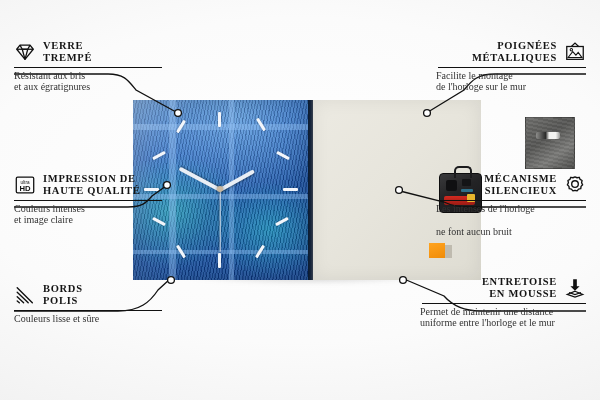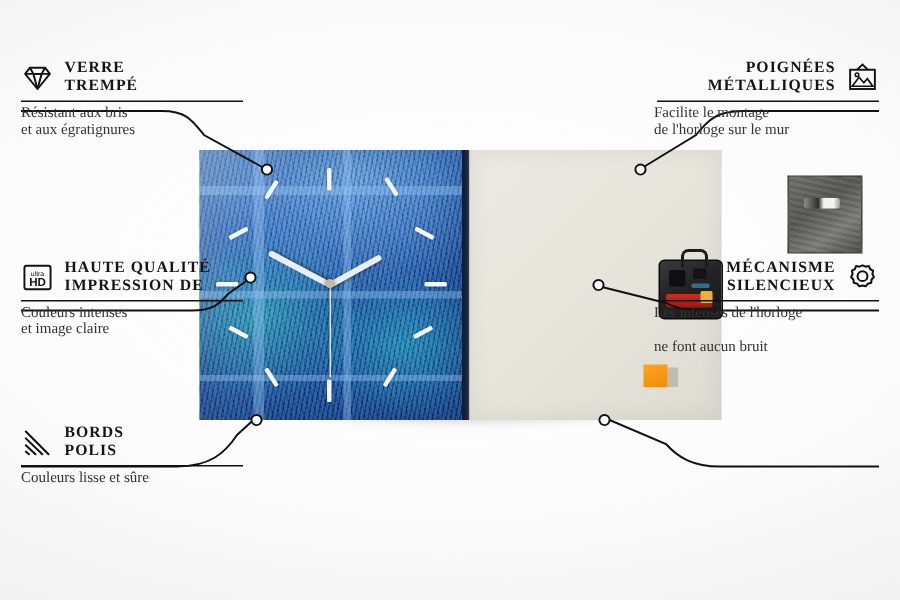--- a/index.html
+++ b/index.html
@@ -207,22 +207,22 @@
   </div>
 
   <div class="callout left" style="left:14px;top:173px;width:150px;">
     <div class="ca-head">
       <svg class="ic" viewBox="0 0 24 24">
         <rect x="2.5" y="3.5" width="19" height="17" rx="1.5" fill="none" stroke="#111" stroke-width="1.4"></rect>
         <text x="12" y="11" font-family="Liberation Sans, sans-serif" font-size="5" text-anchor="middle" fill="#111">ultra</text>
         <text x="12" y="18.4" font-family="Liberation Sans, sans-serif" font-size="8.4" font-weight="bold" text-anchor="middle" fill="#111">HD</text>
       </svg>
       <div>
+        <div class="ca-title">IMPRESSION DE</div>
         <div class="ca-title">HAUTE QUALITÉ</div>
-        <div class="ca-title">IMPRESSION DE</div>
       </div>
     </div>
     <div class="ca-rule" style="width:148px;"></div>
     <div class="ca-sub">Couleurs intenses</div>
     <div class="ca-sub" style="margin-top:0;">et image claire</div>
   </div>
 
   <div class="callout left" style="left:14px;top:283px;width:150px;">
     <div class="ca-head">
       <svg class="ic" viewBox="0 0 24 24">
@@ -271,14 +271,30 @@
           <path d="M12 3.2 L14.2 4.1 L16.6 3.6 L17.6 5.9 L19.7 7.1 L19.2 9.5 L20.3 11.7 L18.6 13.5 L18.3 15.9 L15.9 16.5 L14.3 18.4 L12 17.9 L9.7 18.4 L8.1 16.5 L5.7 15.9 L5.4 13.5 L3.7 11.7 L4.8 9.5 L4.3 7.1 L6.4 5.9 L7.4 3.6 L9.8 4.1 Z"></path>
           <circle cx="12" cy="11" r="3.6"></circle>
         </g>
       </svg>
     </div>
     <div class="ca-rule" style="width:148px;margin-left:2px;"></div>
     <div class="ca-sub">Les intenses de l'horloge</div>
     <div class="ca-sub" style="margin-top:12px;">ne font aucun bruit</div>
   </div>
 
+  <div class="callout right" style="left:420px;top:276px;width:166px;">
+    <div class="ca-head">
+      <div>
+        <div class="ca-title">ENTRETOISE</div>
+        <div class="ca-title">EN MOUSSE</div>
+      </div>
+      <svg class="ic" viewBox="0 0 24 24">
+        <path d="M10 2.5 H14 V10 H17 L12 15 L7 10 H10 Z" fill="#111"></path>
+        <path d="M12 15.5 L20.5 19 L12 22 L3.5 19 Z" fill="none" stroke="#111" stroke-width="1.3"></path>
+        <path d="M5.5 16.8 L12 19.2 L18.5 16.8" fill="none" stroke="#111" stroke-width="1.2"></path>
+      </svg>
+    </div>
+    <div class="ca-rule" style="width:164px;margin-left:2px;"></div>
+    <div class="ca-sub">Permet de maintenir une distance</div>
+    <div class="ca-sub" style="margin-top:0;">uniforme entre l'horloge et le mur</div>
+  </div>
 
 </div>
 
 </body></html>

